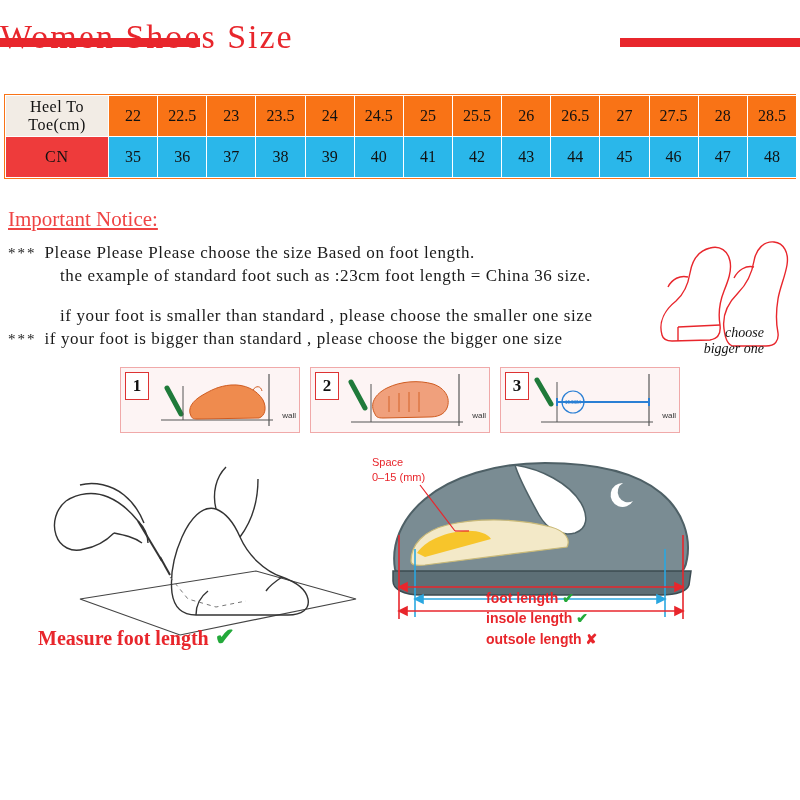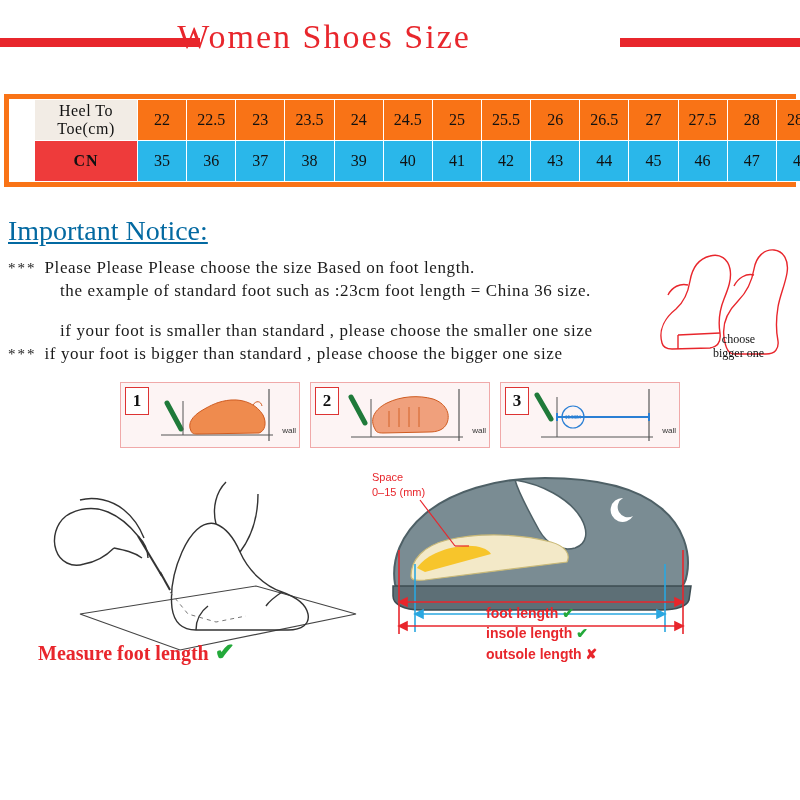--- a/index.html
+++ b/index.html
@@ -27,33 +27,32 @@
     height: 9px;
     background: #e8262c;
   }
   .header-rule.left { left: 0; width: 200px; }
   .header-rule.right { right: 0; width: 180px; }
   .header-title {
     position: absolute;
     top: 18px;
     left: 0;
     width: 648px;
-    text-align: center;
+    text-align: left;
     font-family: "Liberation Serif", serif;
     font-size: 34px;
     color: #e8262c;
     letter-spacing: 2px;
     font-weight: 400;
   }
 
   
   .table-wrap {
     margin: 16px 4px 0 4px;
-    border: 5px solid #f97316;
-    padding-left: 25px;
+    border: 1px solid #f97316;
   }
   table.size-table {
     border-collapse: collapse;
     width: 792px;
     table-layout: fixed;
   }
   table.size-table td {
     border: 1px solid #ffffff;
     text-align: center;
     font-family: "Liberation Serif", serif;
@@ -69,37 +68,37 @@
   }
   td.label-cell {
     background: #f2ece5 !important;
     font-size: 12.5px;
     letter-spacing: .5px;
     width: 100px;
   }
   td.label-cell-cn {
     background: #ee3b3b !important;
     color: #ffffff;
-    font-weight: bold;
+    font-weight: normal;
     font-size: 20px;
     letter-spacing: 1px;
     width: 100px;
     margin-left: 16px;
   }
 
   
   .notice {
     margin-top: 28px;
     padding-left: 8px;
     position: relative;
   }
   .notice-title {
-    color: #0369a1;
-    font-family: "Liberation Serif", serif;
-    font-size: 28px;
+    color: #ef4444;
+    font-family: "Liberation Serif", serif;
+    font-size: 21px;
     text-decoration: underline;
     display: inline-block;
     margin-bottom: 8px;
   }
   .notice-line {
     font-family: "Liberation Serif", serif;
     font-size: 17px;
     color: #1a1a1a;
     letter-spacing: .6px;
     margin: 3px 0;
@@ -119,23 +118,24 @@
     right: 8px;
     top: 10px;
     width: 160px;
     height: 150px;
   }
   .choose-text {
     position: absolute;
     right: 36px;
     top: 118px;
     font-family: "Liberation Serif", serif;
-    font-size: 12px;
+    font-style: italic;
+    font-size: 14px;
     color: #111;
-    text-align: center;
+    text-align: right;
     line-height: 1.15;
   }
 
   
   .steps {
     margin: 18px auto 0 auto;
     width: 560px;
     display: flex;
     justify-content: space-between;
   }

